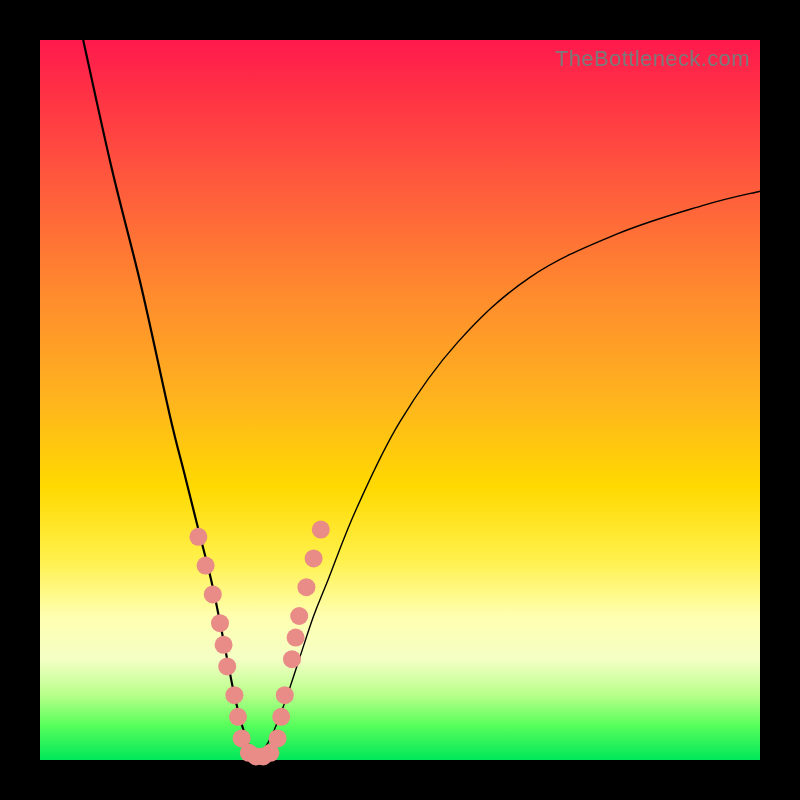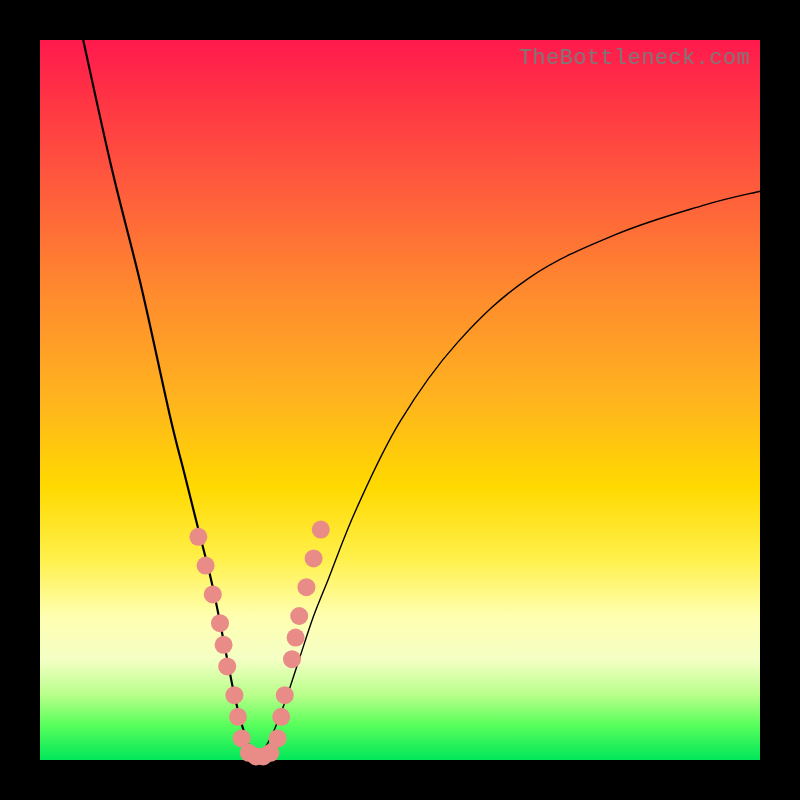--- a/index.html
+++ b/index.html
@@ -31,21 +31,20 @@
       #ff8a2e 35%,
       #ffb41e 50%,
       #ffd900 62%,
       #fff04a 72%,
       #ffffb0 80%,
       #f4ffc4 86%,
       #b8ff8a 91%,
       #5cff5c 95%,
       #00e75a 100%
     );
-    font-family: Liberation Mono, monospace;
   }
   .watermark {
     position: absolute;
     top: 6px;
     right: 10px;
     color: #7a7a7a;
     font-size: 22px;
     font-weight: 500;
     letter-spacing: 0.4px;
     user-select: none;

